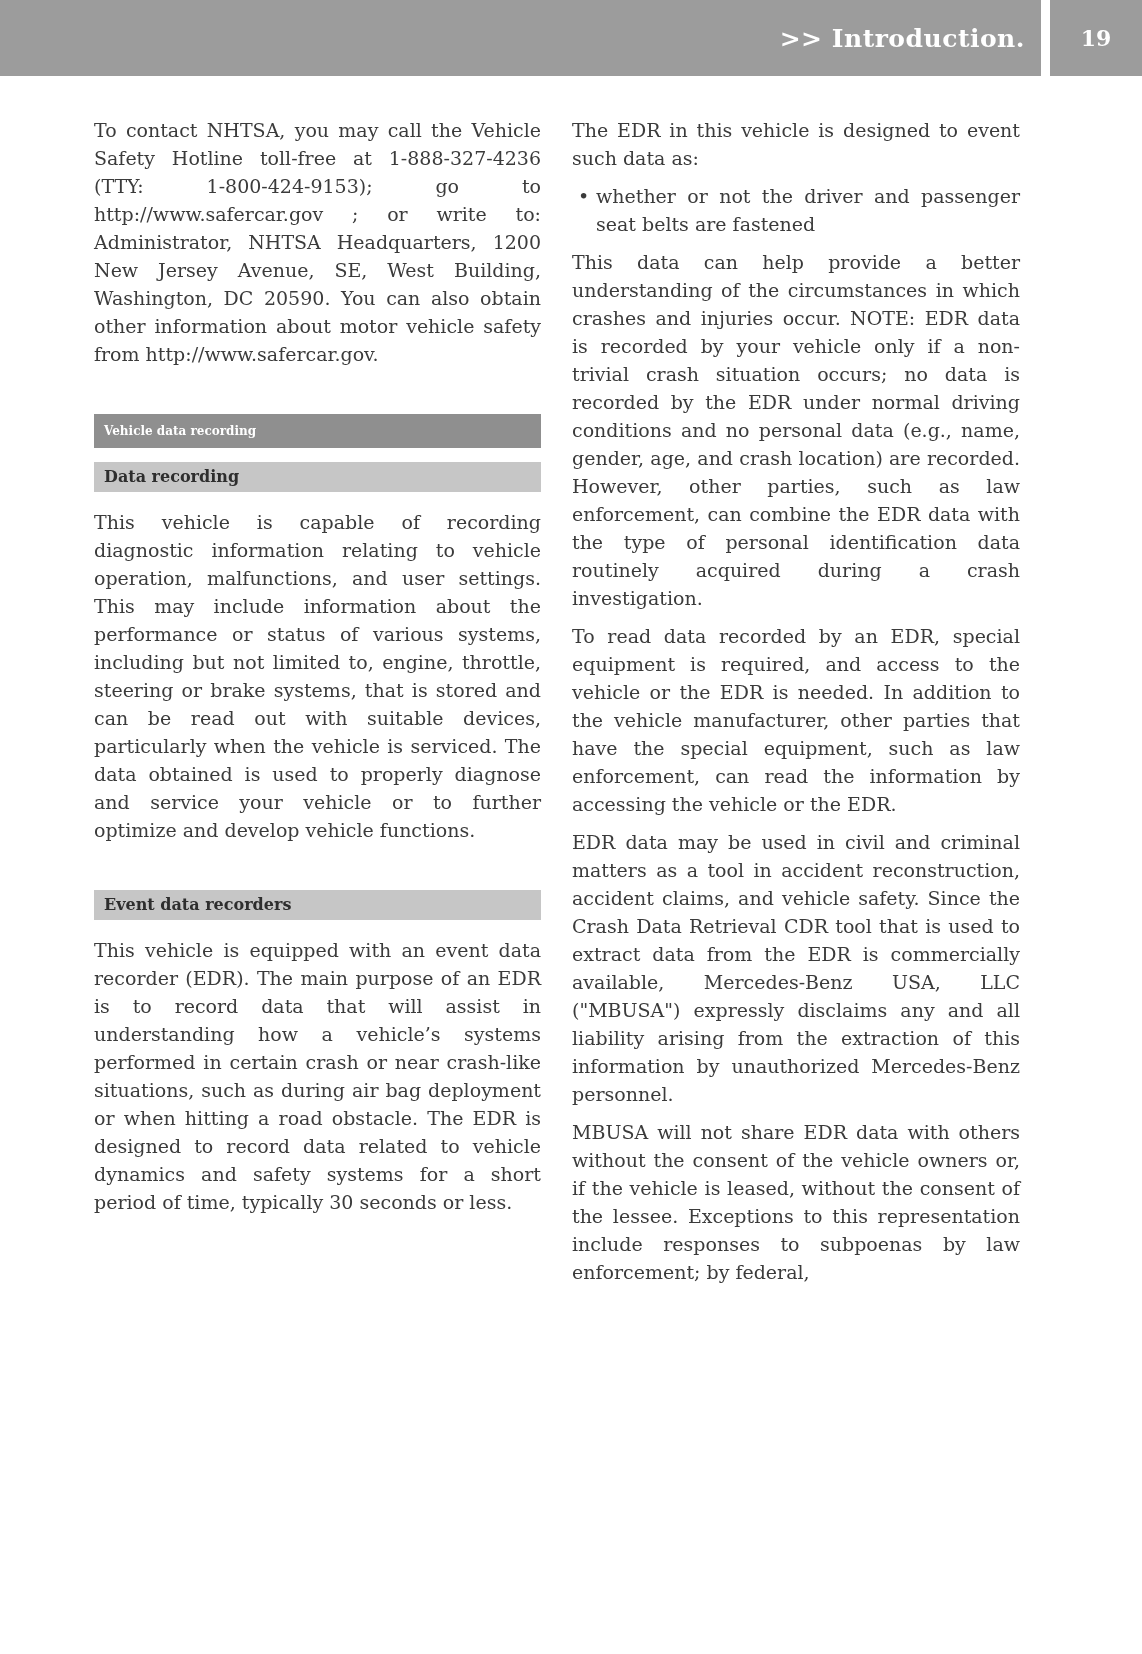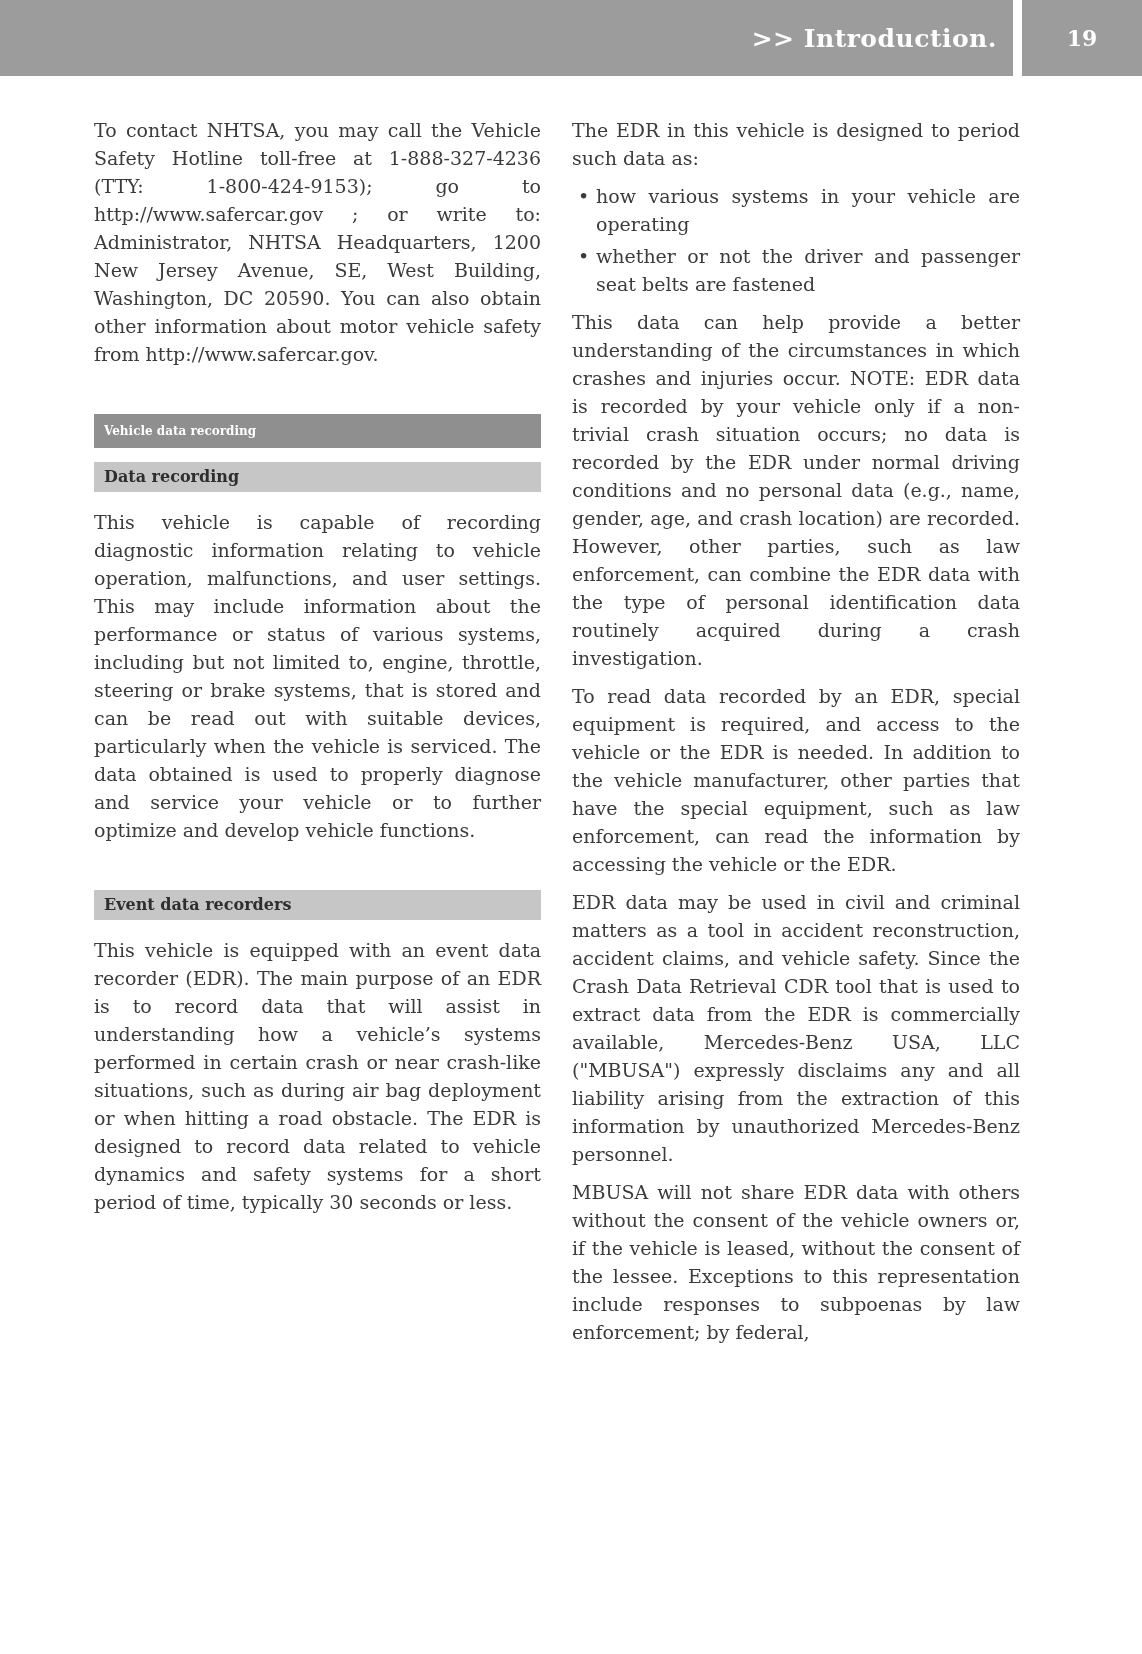--- a/index.html
+++ b/index.html
@@ -37,21 +37,21 @@
     color: #ffffff;
     font-weight: bold;
     font-size: 25px;
     letter-spacing: 0.5px;
   }
   .header-gap {
     width: 9px;
     background: #ffffff;
   }
   .header-pagebox {
-    width: 120px;
+    width: 92px;
     background: #9c9c9c;
     display: flex;
     align-items: center;
     justify-content: center;
   }
   .header-pagenum {
     color: #ffffff;
     font-weight: bold;
     font-size: 22px;
   }
@@ -147,24 +147,23 @@
       <h3 class="sub-bar">Data recording</h3>
 
       <p>This vehicle is capable of recording diagnostic information relating to vehicle operation, malfunctions, and user settings. This may include information about the performance or status of various systems, including but not limited to, engine, throttle, steering or brake systems, that is stored and can be read out with suitable devices, particularly when the vehicle is serviced. The data obtained is used to properly diagnose and service your vehicle or to further optimize and develop vehicle functions.</p>
 
       <h3 class="sub-bar">Event data recorders</h3>
 
       <p>This vehicle is equipped with an event data recorder (EDR). The main purpose of an EDR is to record data that will assist in understanding how a vehicle’s systems performed in certain crash or near crash-like situations, such as during air bag deployment or when hitting a road obstacle. The EDR is designed to record data related to vehicle dynamics and safety systems for a short period of time, typically 30 seconds or less.</p>
     </section>
 
     <section class="col col-right">
-      <p>The EDR in this vehicle is designed to period such data as:</p>
+      <p>The EDR in this vehicle is designed to event such data as:</p>
 
       <ul class="bullet-list">
-        <li>how various systems in your vehicle are operating</li>
         <li>whether or not the driver and passenger seat belts are fastened</li>
       </ul>
 
       <p>This data can help provide a better understanding of the circumstances in which crashes and injuries occur. NOTE: EDR data is recorded by your vehicle only if a non-trivial crash situation occurs; no data is recorded by the EDR under normal driving conditions and no personal data (e.g., name, gender, age, and crash location) are recorded. However, other parties, such as law enforcement, can combine the EDR data with the type of personal identification data routinely acquired during a crash investigation.</p>
       <p>To read data recorded by an EDR, special equipment is required, and access to the vehicle or the EDR is needed. In addition to the vehicle manufacturer, other parties that have the special equipment, such as law enforcement, can read the information by accessing the vehicle or the EDR.</p>
       <p>EDR data may be used in civil and criminal matters as a tool in accident reconstruction, accident claims, and vehicle safety. Since the Crash Data Retrieval CDR tool that is used to extract data from the EDR is commercially available, Mercedes-Benz USA, LLC ("MBUSA") expressly disclaims any and all liability arising from the extraction of this information by unauthorized Mercedes-Benz personnel.</p>
       <p>MBUSA will not share EDR data with others without the consent of the vehicle owners or, if the vehicle is leased, without the consent of the lessee. Exceptions to this representation include responses to subpoenas by law enforcement; by federal,</p>
     </section>
 
   </main>

